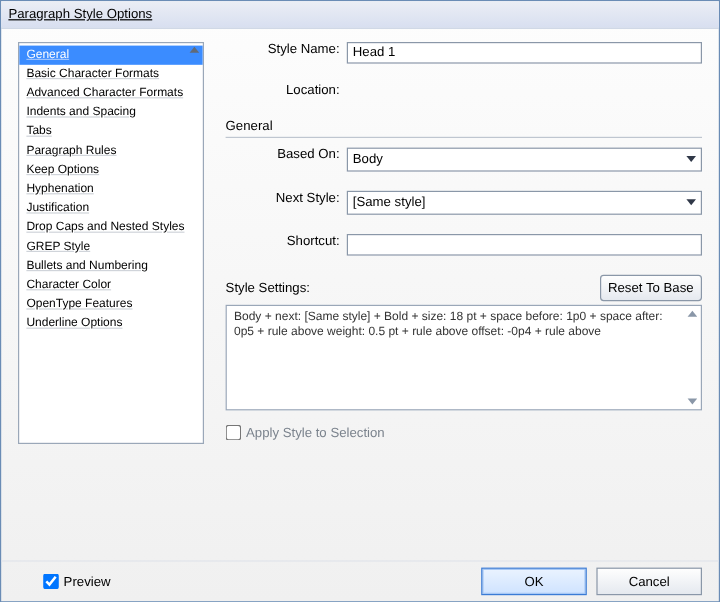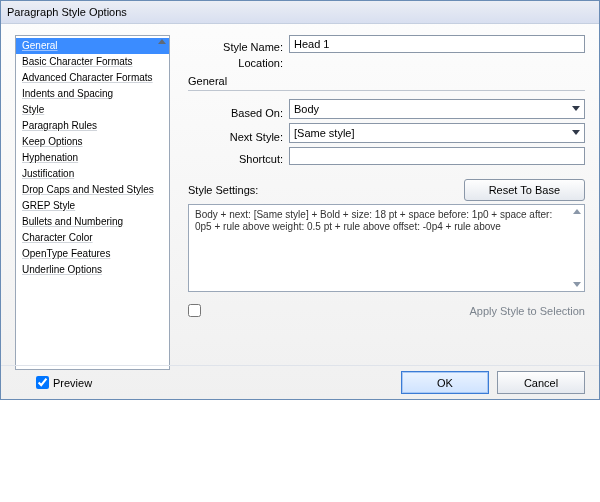--- a/index.html
+++ b/index.html
@@ -5,25 +5,26 @@
   html, body {
     margin: 0;
     padding: 0;
     font-family: Tahoma, "Segoe UI", Arial, sans-serif;
     font-size: 11px;
     background: #fff;
     color: #000;
   }
   .window {
     width: 600px;
-    height: 400px;
+    height: 502px;
     background: linear-gradient(#fdfdfd, #f0f0f0);
     border: 1px solid #6a8cb5;
     box-sizing: border-box;
     position: relative;
+    text-decoration: underline;
   }
   .titlebar {
     height: 22px;
     padding: 0 6px;
     display: flex;
     align-items: center;
     background: linear-gradient(#ebeef5, #d8dff0);
     border-bottom: 1px solid #c5cfe0;
     font-size: 11px;
   }
@@ -68,22 +69,22 @@
     border-right: 4px solid transparent;
     border-bottom: 5px solid #606a78;
   }
   .main {
     flex: 1;
     padding-left: 18px;
     box-sizing: border-box;
   }
   .field-row {
     display: flex;
-    align-items: flex-end;
-    margin-bottom: 4px;
+    align-items: flex-start;
+    margin-bottom: 16px;
   }
   .field-label {
     width: 95px;
     text-align: right;
     padding-right: 6px;
     font-size: 11px;
   }
   .section-title {
     font-size: 11px;
     border-bottom: 1px solid #bfc6d0;
@@ -126,21 +127,21 @@
     margin-top: 14px;
     margin-bottom: 3px;
     justify-content: space-between;
   }
   .btn {
     height: 20px;
     border: 1px solid #8a97a8;
     border-radius: 3px;
     background: linear-gradient(#fefefe, #e5e9ef);
     font-size: 11px;
-    padding: 0 24px;
+    padding: 0 6px;
     display: inline-flex;
     align-items: center;
     cursor: default;
   }
   .settings-box {
     border: 1px solid #9aa7b8;
     background: #fff;
     height: 78px;
     padding: 4px 18px 4px 6px;
     font-size: 10px;
@@ -166,21 +167,20 @@
     border-left: 4px solid transparent;
     border-right: 4px solid transparent;
     border-top: 5px solid #8a97a8;
   }
   .apply-row {
     display: flex;
     align-items: center;
     margin-top: 12px;
     color: #7b838d;
     font-size: 11px;
-    justify-content: space-between;
   }
   .apply-row input[type=checkbox] { margin: 0 4px 0 0; }
   .footer {
     position: absolute;
     left: 0; right: 0; bottom: 0;
     height: 34px;
     display: flex;
     align-items: center;
     padding: 0 14px;
     box-sizing: border-box;
@@ -224,21 +224,21 @@
   </div>
 
   <div class="body">
     <div class="sidebar">
       <span class="scroll-hint"></span>
       <div class="sidebar-inner" id="sidebar-inner">
           <div class="sidebar-item selected">General</div>
           <div class="sidebar-item">Basic Character Formats</div>
           <div class="sidebar-item">Advanced Character Formats</div>
           <div class="sidebar-item">Indents and Spacing</div>
-          <div class="sidebar-item">Style</div>
+          <div class="sidebar-item">Tabs</div>
           <div class="sidebar-item">Paragraph Rules</div>
           <div class="sidebar-item">Keep Options</div>
           <div class="sidebar-item">Hyphenation</div>
           <div class="sidebar-item">Justification</div>
           <div class="sidebar-item">Drop Caps and Nested Styles</div>
           <div class="sidebar-item">GREP Style</div>
           <div class="sidebar-item">Bullets and Numbering</div>
           <div class="sidebar-item">Character Color</div>
           <div class="sidebar-item">OpenType Features</div>
           <div class="sidebar-item">Underline Options</div>

